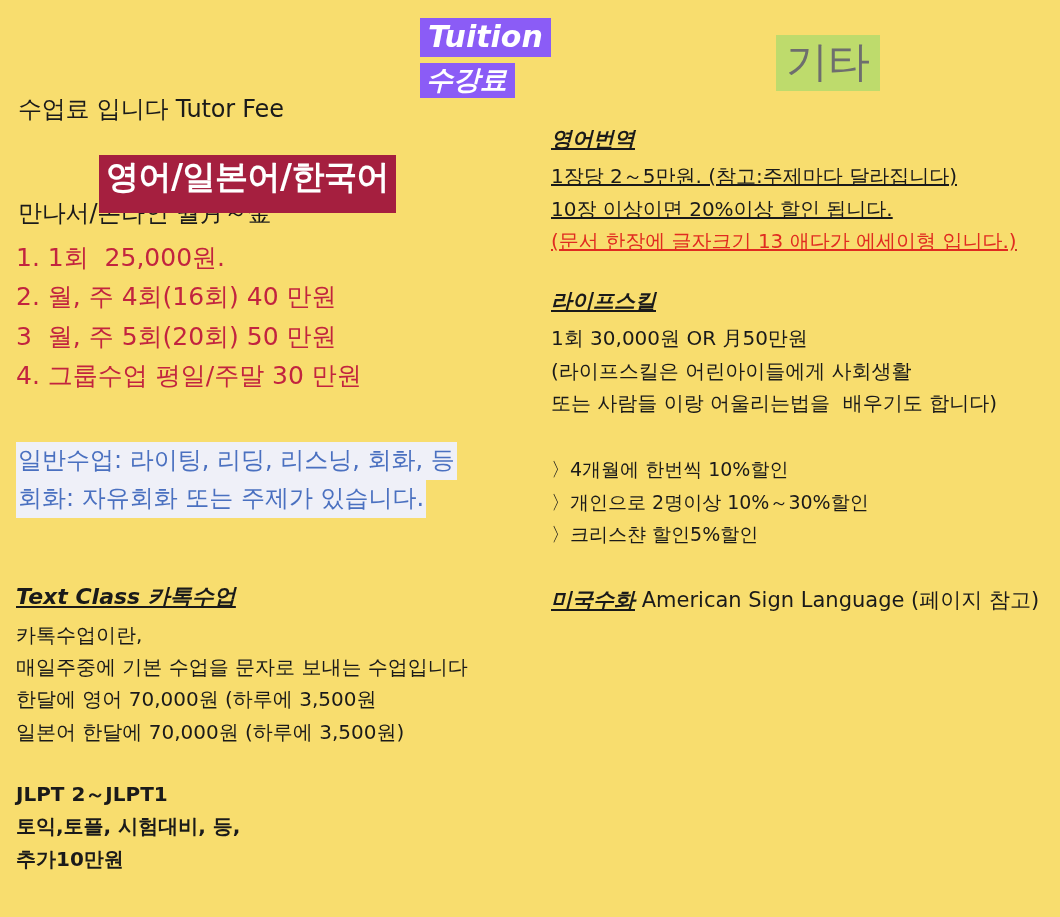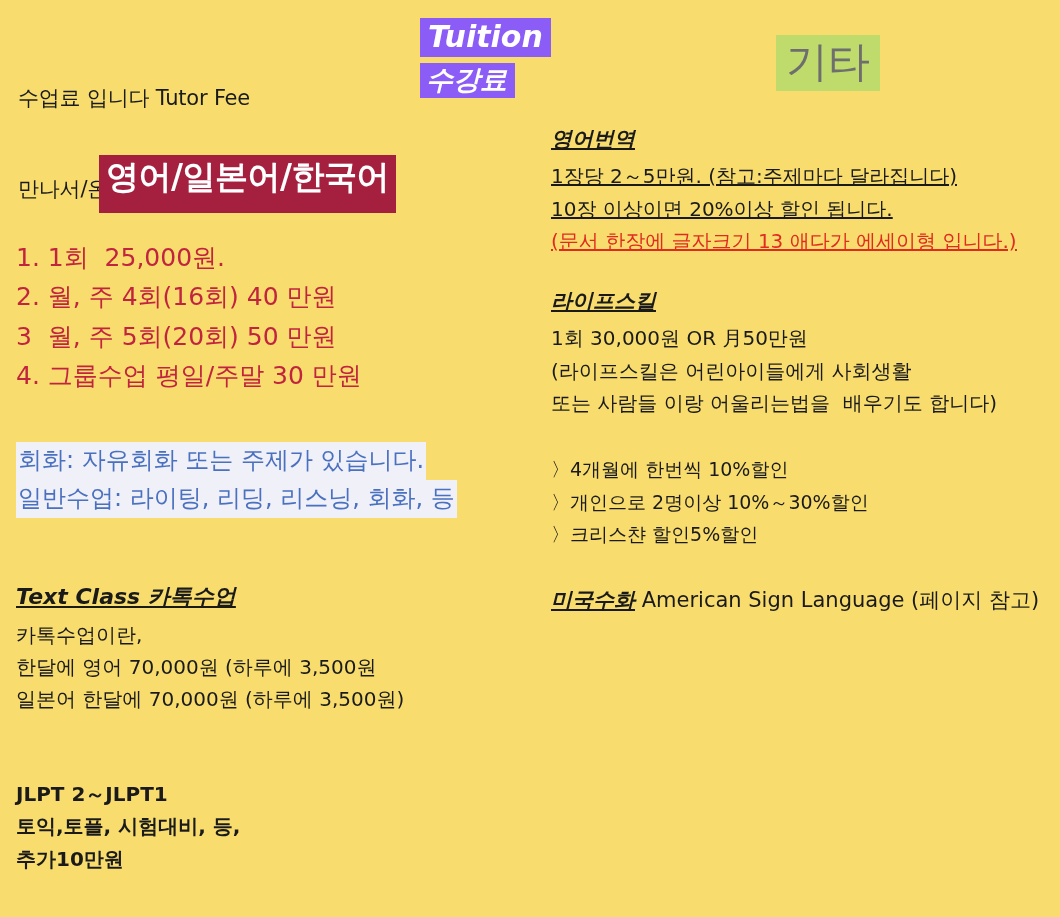--- a/index.html
+++ b/index.html
@@ -20,21 +20,21 @@
     position: relative;
     width: 1060px;
     height: 917px;
   }
 
   
   .header-title {
     position: absolute;
     left: 18px;
     top: 22px;
-    font-size: 21px;
+    font-size: 24px;
     line-height: 1.45;
     color: #1a1a1a;
     letter-spacing: -0.2px;
     white-space: pre;
   }
   .header-title div { white-space: pre; }
 
   .badge-stack {
     position: absolute;
     left: 420px;
@@ -224,27 +224,28 @@
     <div class="lang-heading">영어/일본어/한국어</div>
 
     <div class="price-list">
       <div>1. 1회  25,000원.</div>
       <div>2. 월, 주 4회(16회) 40 만원</div>
       <div>3  월, 주 5회(20회) 50 만원</div>
       <div>4. 그룹수업 평일/주말 30 만원</div>
     </div>
 
     <div class="highlight-block">
+      <div><span>일반수업: 라이팅, 리딩, 리스닝, 회화, 등</span></div>
       <div><span>회화: 자유회화 또는 주제가 있습니다.</span></div>
-      <div><span>일반수업: 라이팅, 리딩, 리스닝, 회화, 등</span></div>
     </div>
 
     <div class="textclass">
       <span class="section-head">Text Class 카톡수업</span>
       <div class="body-line">카톡수업이란,</div>
+      <div class="body-line">매일주중에 기본 수업을 문자로 보내는 수업입니다</div>
       <div class="body-line">한달에 영어 70,000원 (하루에 3,500원</div>
       <div class="body-line">일본어 한달에 70,000원 (하루에 3,500원)</div>
     </div>
 
     <div class="jlpt">
       <div>JLPT 2～JLPT1</div>
       <div>토익,토플, 시험대비, 등,</div>
       <div>추가10만원</div>
     </div>
 

